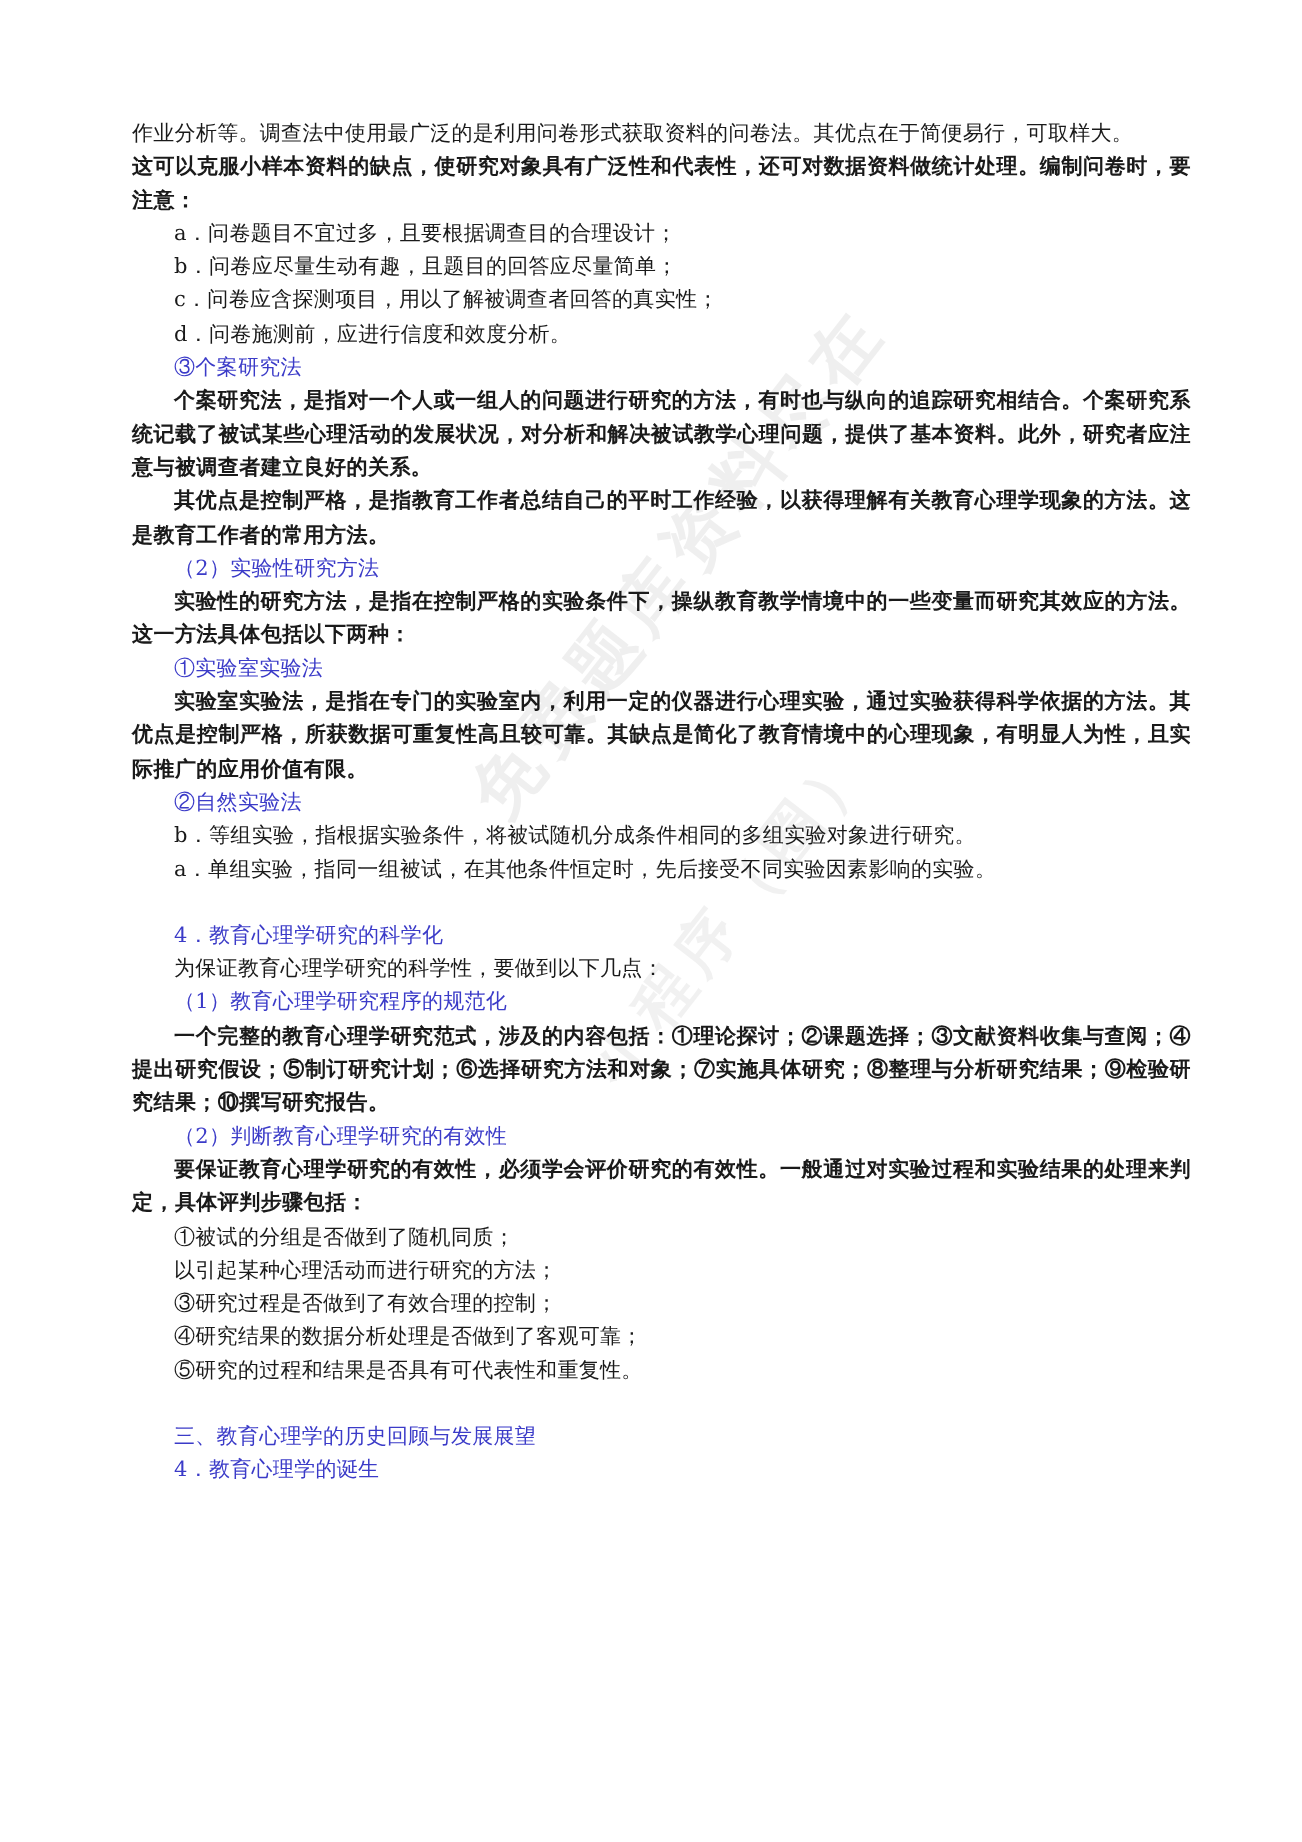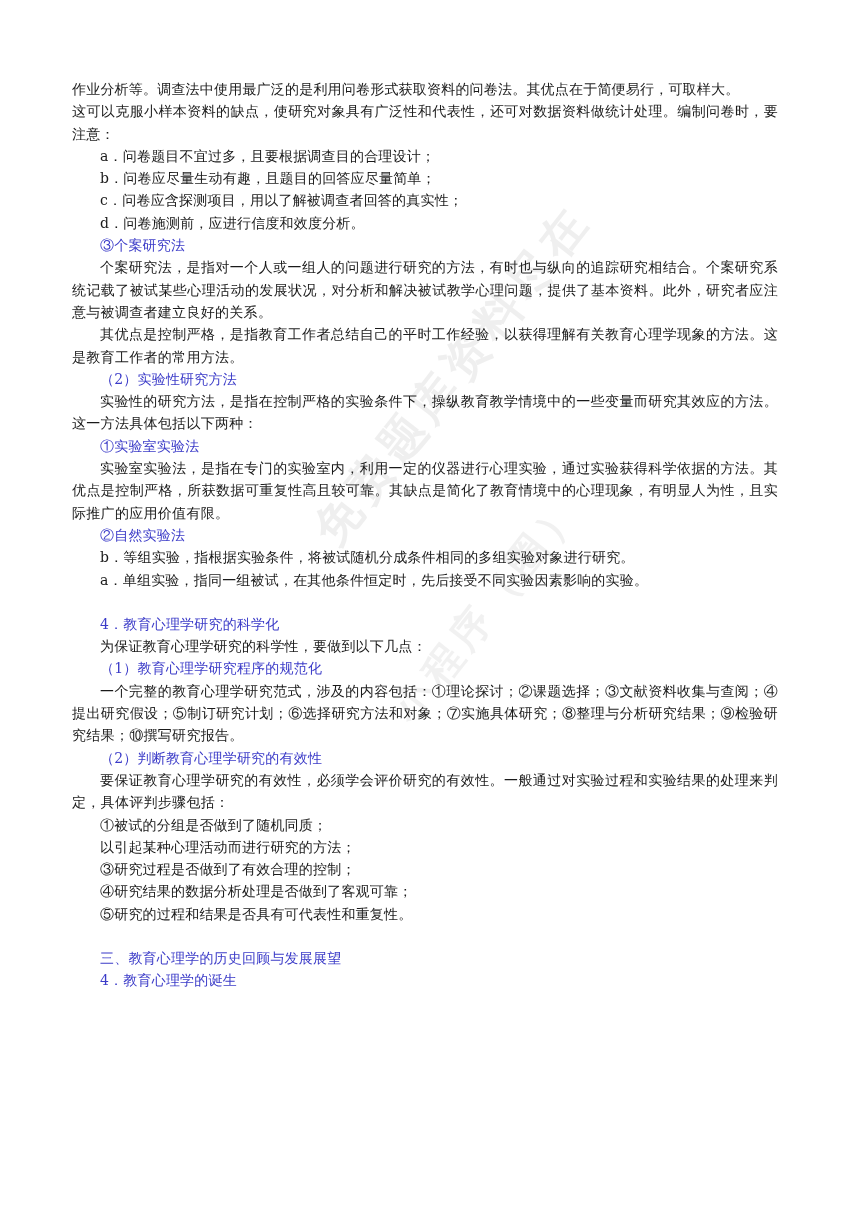--- a/index.html
+++ b/index.html
@@ -1,20 +1,20 @@
 <!DOCTYPE html>
 <html><head>
 <meta charset="utf-8">
 <style>
   html, body { margin:0; padding:0; background:#ffffff; }
   body { width:868px; height:1228px; position:relative; overflow:hidden;
          font-family:"DejaVu Serif","Liberation Serif",serif; color:#1a1a1a; }
-  .page { position:absolute; left:72px; top:78px; width:706px; }
+  .page { position:absolute; left:88px; top:78px; width:706px; }
   .line { font-size:14px; line-height:22.3px; white-space:nowrap; letter-spacing:0.2px; }
-  .p { font-size:14px; line-height:22.3px; text-indent:28px; text-align:justify; letter-spacing:0.3px; }
+  .p { font-size:14px; line-height:22.3px; text-indent:28px; text-align:justify; letter-spacing:0.3px;font-weight:bold; }
   .p.flush { text-indent:0; }
   .ind { padding-left:28px; }
   .blue { color:#3b3bc8; }
   .gap { height:22px; }
   .watermark { position:absolute; left:300px; top:520px; width:600px; height:90px;
                transform:rotate(-52deg); transform-origin:left top;
                color:rgba(120,120,120,0.12); font-size:46px; font-weight:bold;
                white-space:nowrap; pointer-events:none;
                font-family:"DejaVu Sans",sans-serif; letter-spacing:6px; }
   .watermark2 { position:absolute; left:380px; top:700px; transform:rotate(-52deg); transform-origin:left top;

